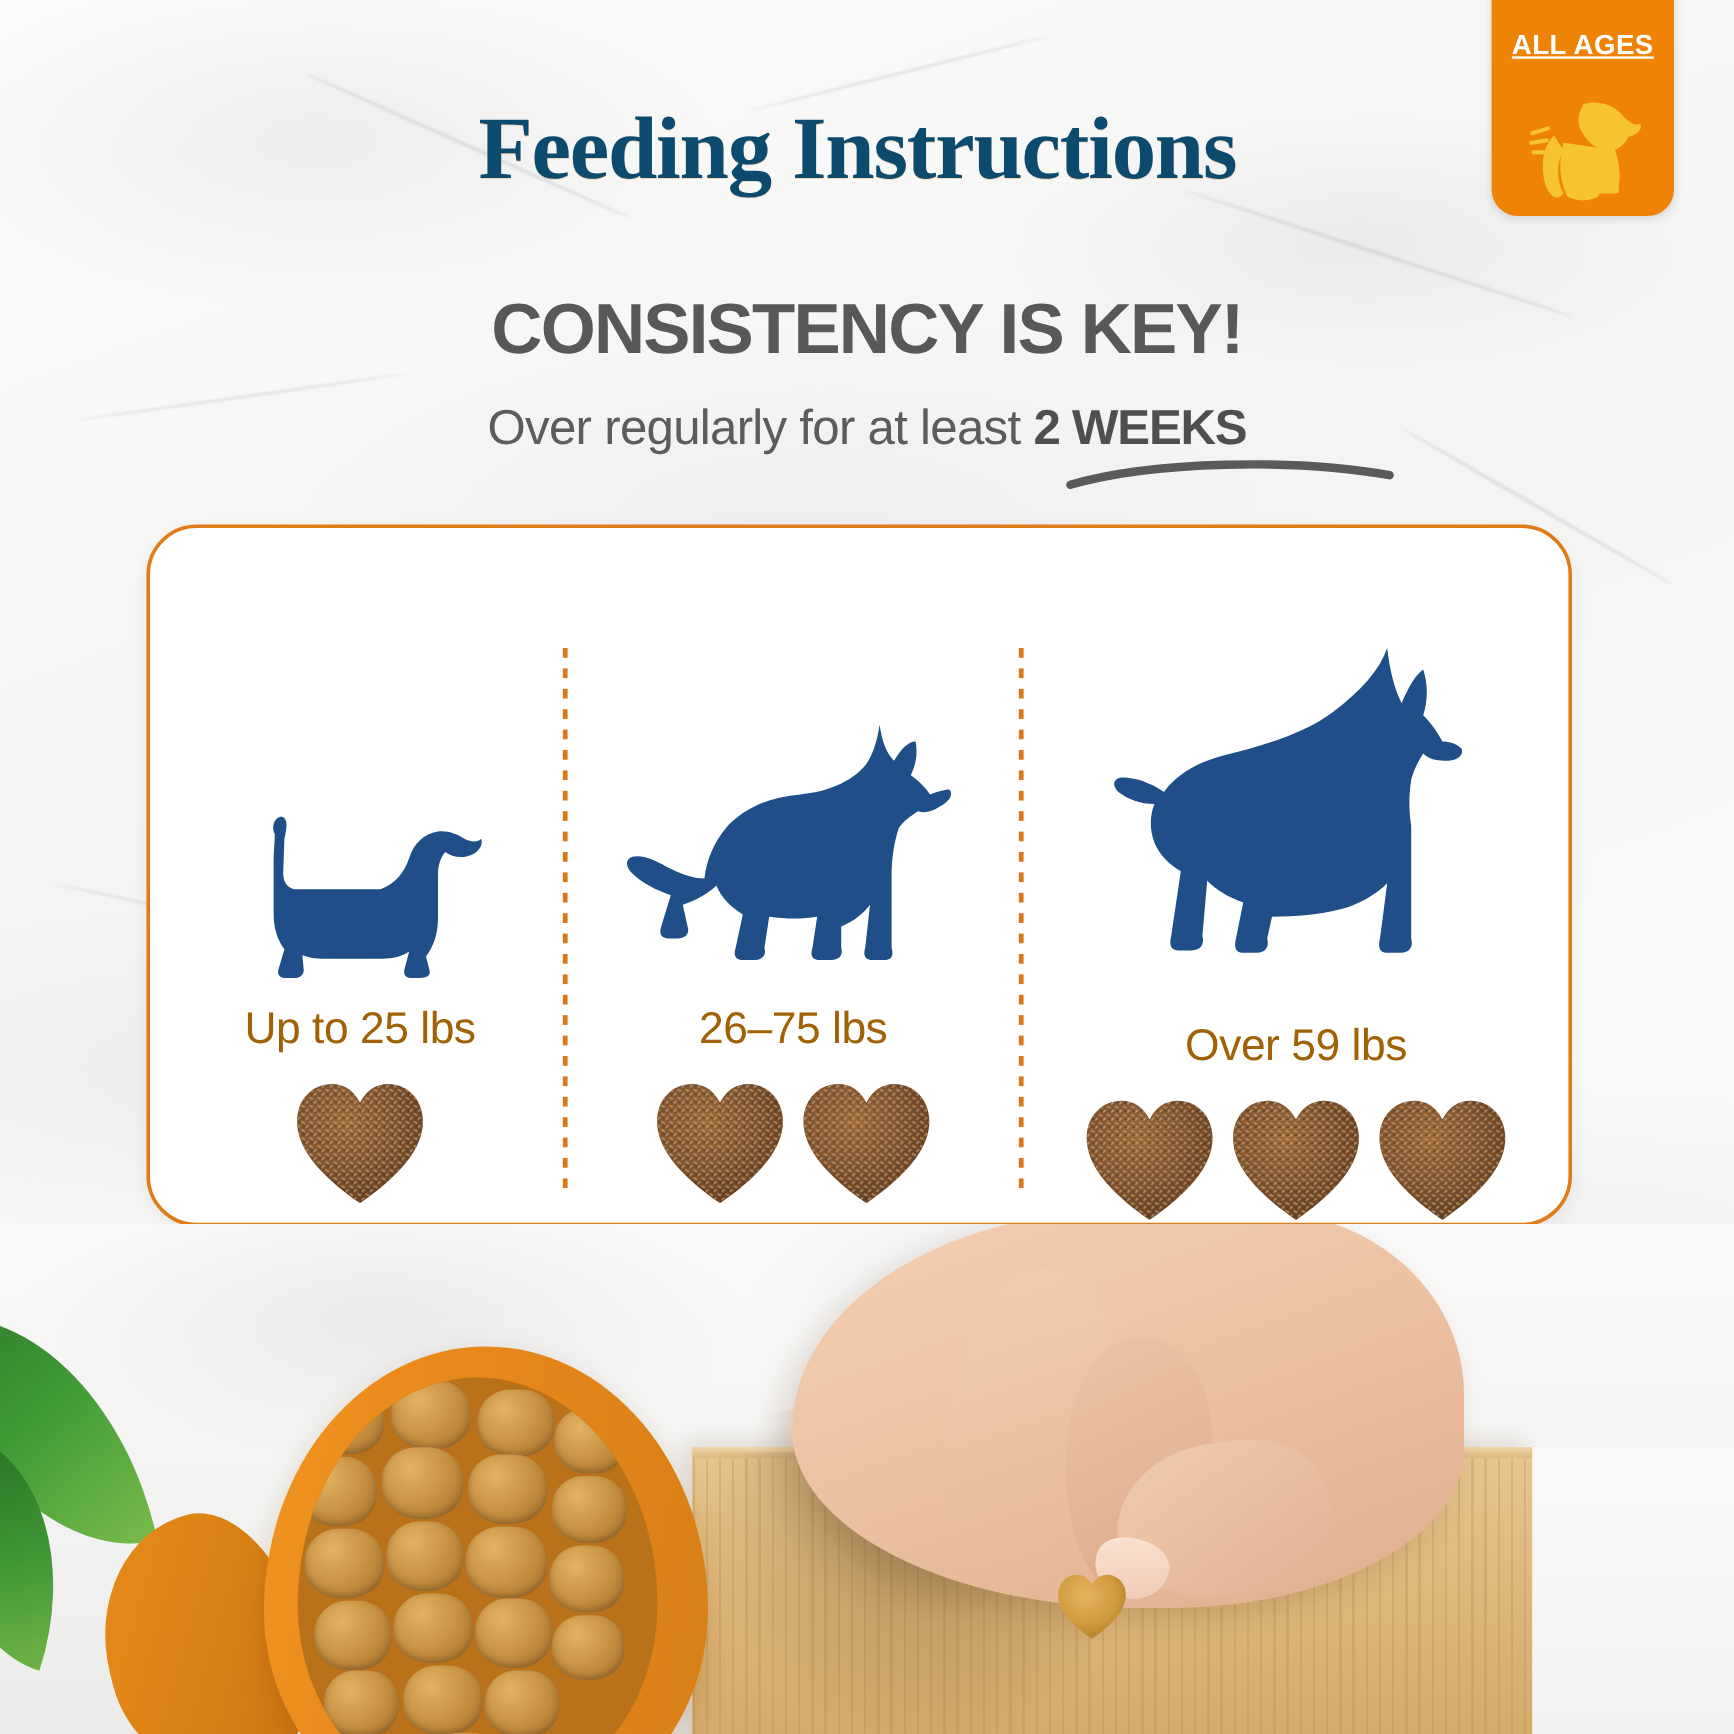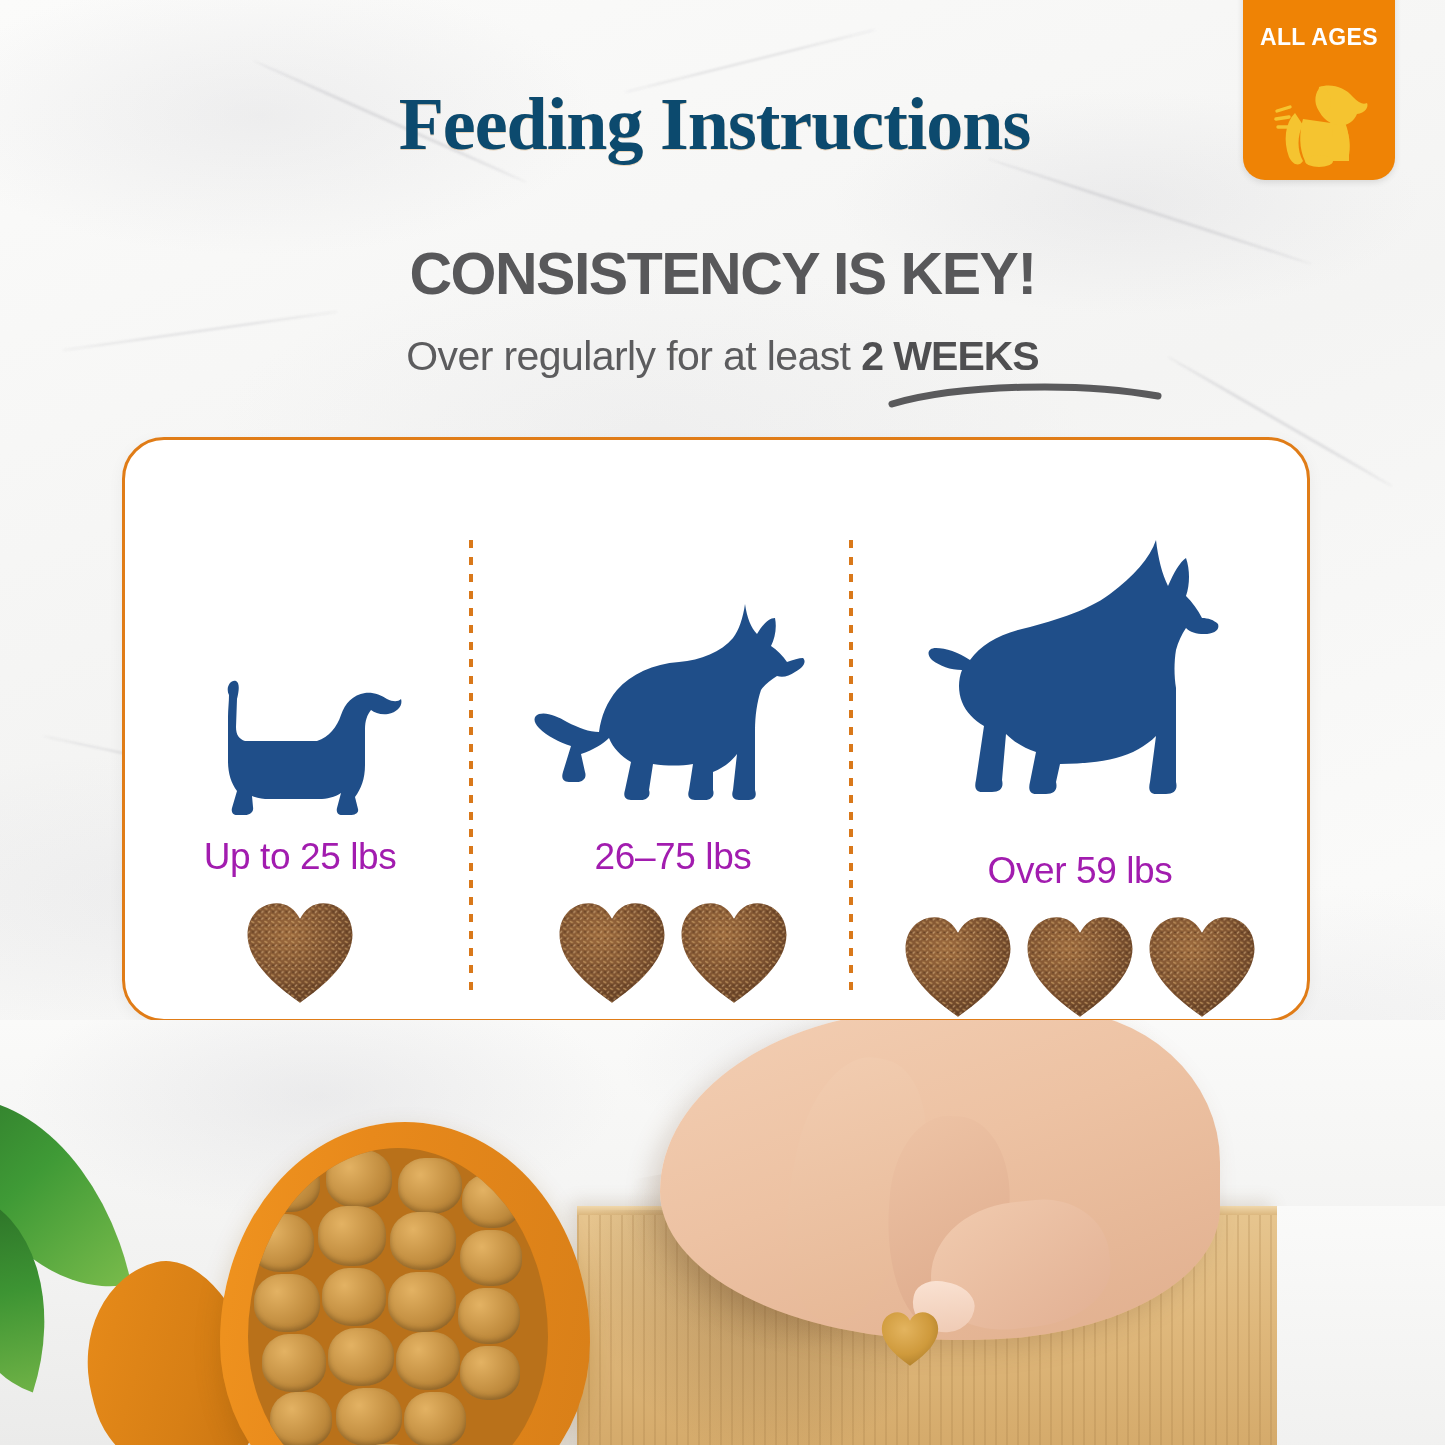--- a/index.html
+++ b/index.html
@@ -29,20 +29,21 @@
     position:absolute; left:1243px; top:-16px; width:152px; height:196px;
     background:#ef8305;
     border-radius:12px 12px 22px 22px;
     box-shadow:0 2px 7px rgba(0,0,0,.12);
     display:flex; flex-direction:column; align-items:center;
     padding-top:40px;
   }
   .badge-text{
     color:#fff; font-weight:bold; font-size:23px; letter-spacing:.4px;
     font-family:"Liberation Sans", sans-serif;
+    text-decoration:underline;
   }
   .badge-dog{ margin-top:6px; }
 
   
   .title{
     position:absolute; left:0; right:16px; top:82px; text-align:center;
     font-family:Liberation Serif, serif;
     font-weight:bold;
     font-size:74px;
     color:#0c4a6e;
@@ -75,26 +76,26 @@
   .divider{
     position:absolute; top:100px; width:4px; height:452px;
     background-image:linear-gradient(#d9781a 50%, rgba(255,255,255,0) 0%);
     background-size:4px 17px; background-repeat:repeat-y;
   }
   .div1{ left:344px; }
   .div2{ left:724px; }
 
   .col{ position:absolute; top:96px; height:470px; display:flex; flex-direction:column; align-items:center; }
   .col-1{ left:6px;   width:338px; }
-  .col-2{ left:360px; width:376px; }
+  .col-2{ left:348px; width:376px; }
   .col-3{ left:728px; width:454px; }
 
   .dog-area{ height:306px; display:flex; align-items:flex-end; justify-content:center; width:100%; }
   .size-label{
-    font-size:37px; color:#a21caf; letter-spacing:-.4px; margin-top:14px; white-space:nowrap;
+    font-size:37px; color:#a16207; letter-spacing:-.4px; margin-top:14px; white-space:nowrap;
   }
   .treats{ display:flex; align-items:center; justify-content:center; gap:10px; margin-top:22px; }
 
   
   .photo{
     position:absolute; left:0; top:1020px; width:1445px; height:425px; overflow:hidden;
   }
   .photo-bg{
     position:absolute; inset:0;
     background:

